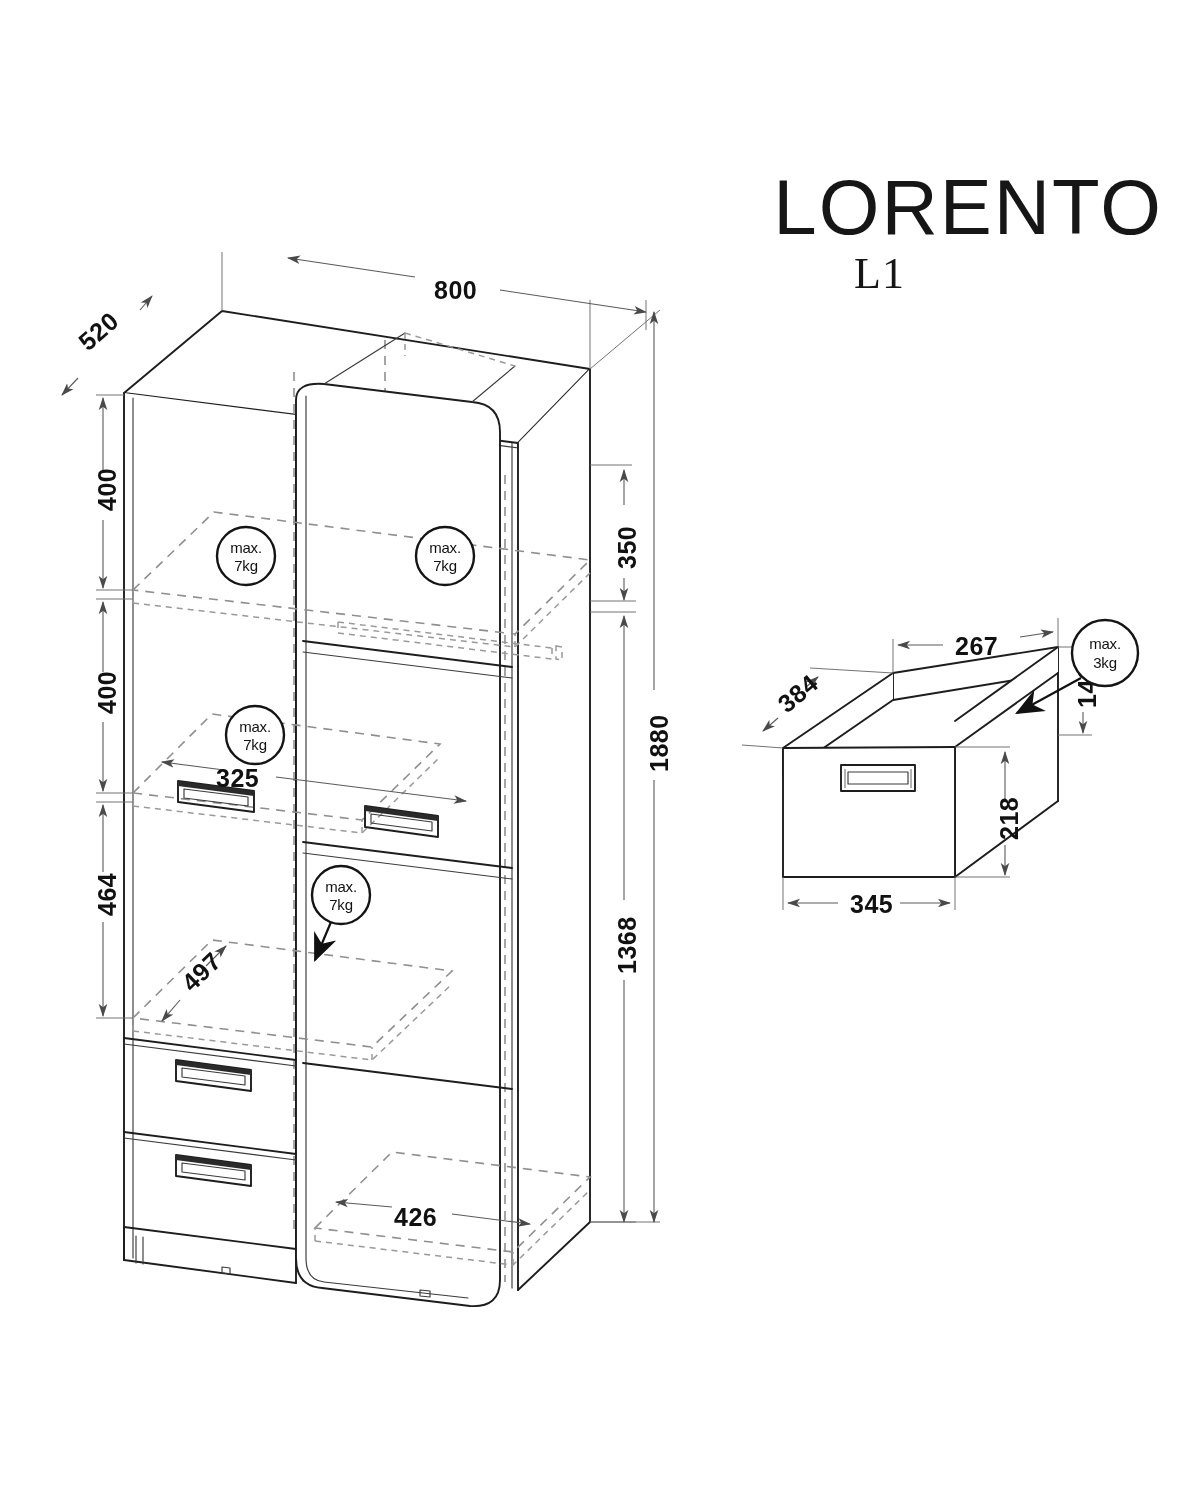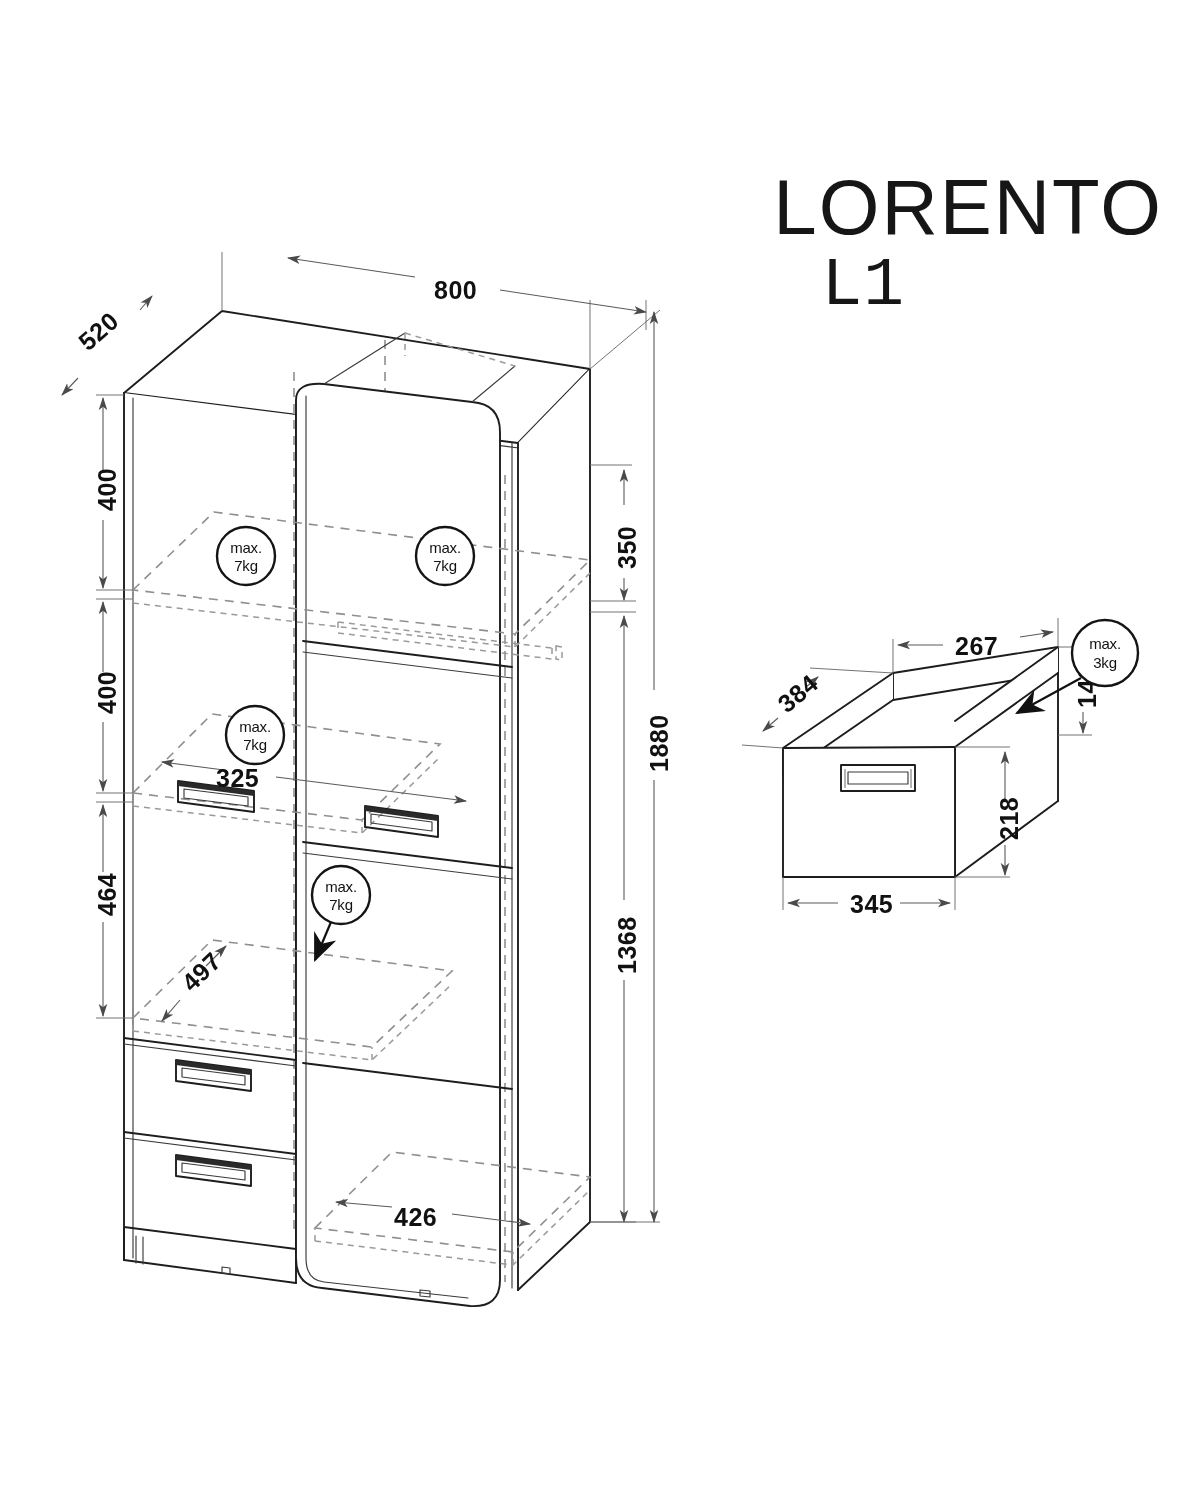--- a/index.html
+++ b/index.html
@@ -31,28 +31,28 @@
   }
   .title-main {
     font-size: 78px;
     font-weight: 300;
     letter-spacing: 2px;
     color: #161616;
     display: block;
     font-family: "Liberation Sans", sans-serif;
   }
   .title-sub {
-    font-size: 68px;
+    font-size: 44px;
     font-weight: 300;
     letter-spacing: 1px;
     color: #161616;
     display: block;
     margin-top: 6px;
     margin-right: 258px;
-    font-family: Liberation Mono, monospace;
+    font-family: Liberation Serif, serif;
   }
   svg text {
     font-family: "Liberation Sans", sans-serif;
     fill: #111111;
   }
   .dimtext {
     font-size: 25px;
     font-weight: 700;
     letter-spacing: 0.5px;
   }

